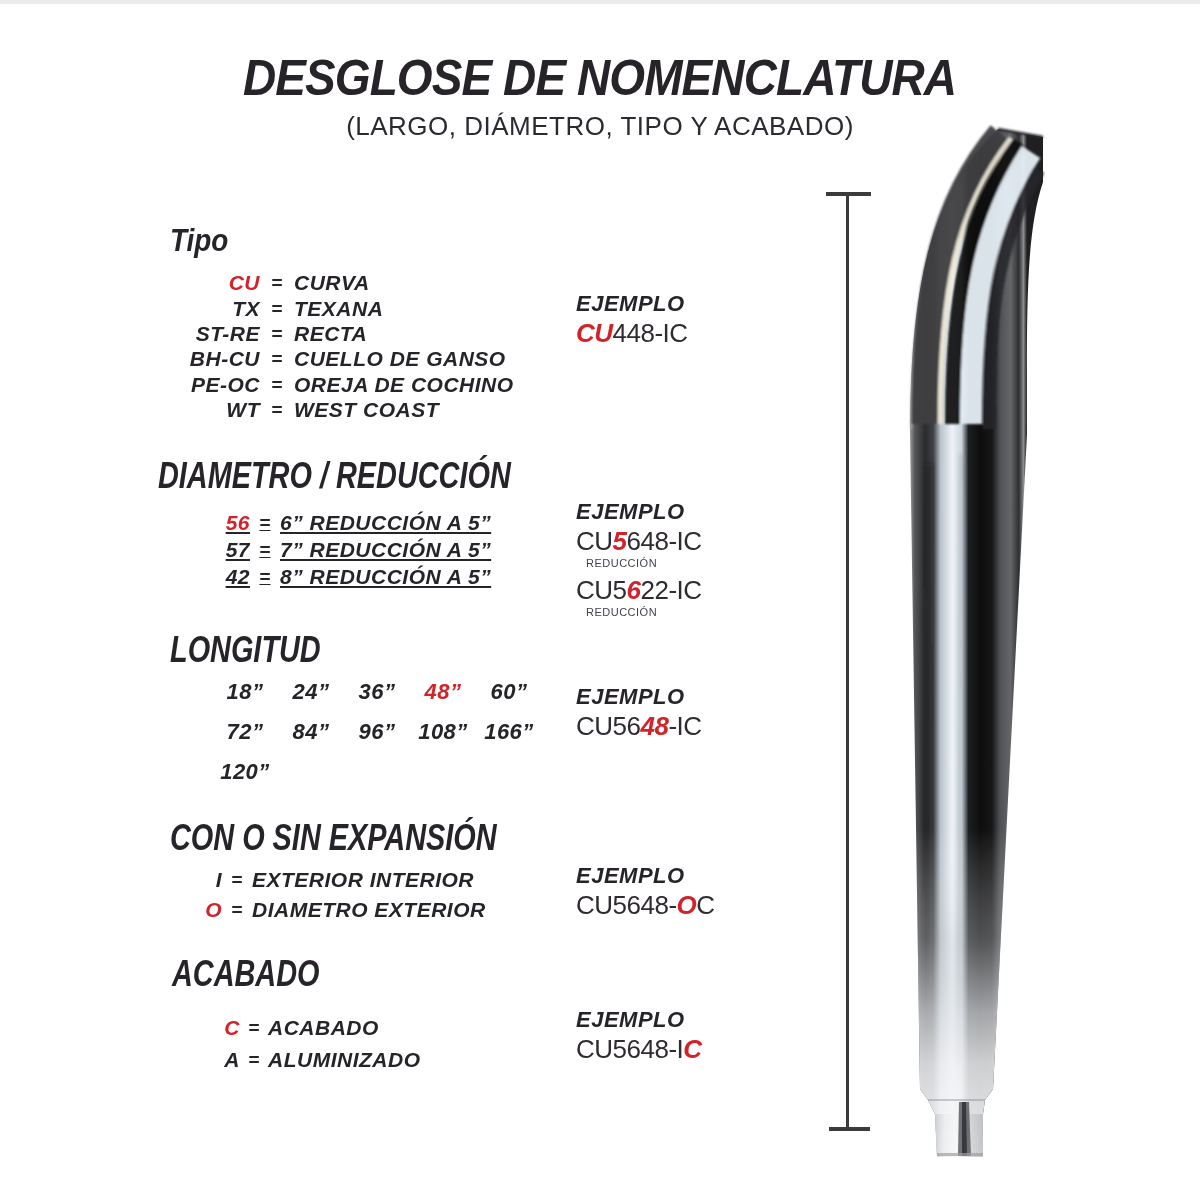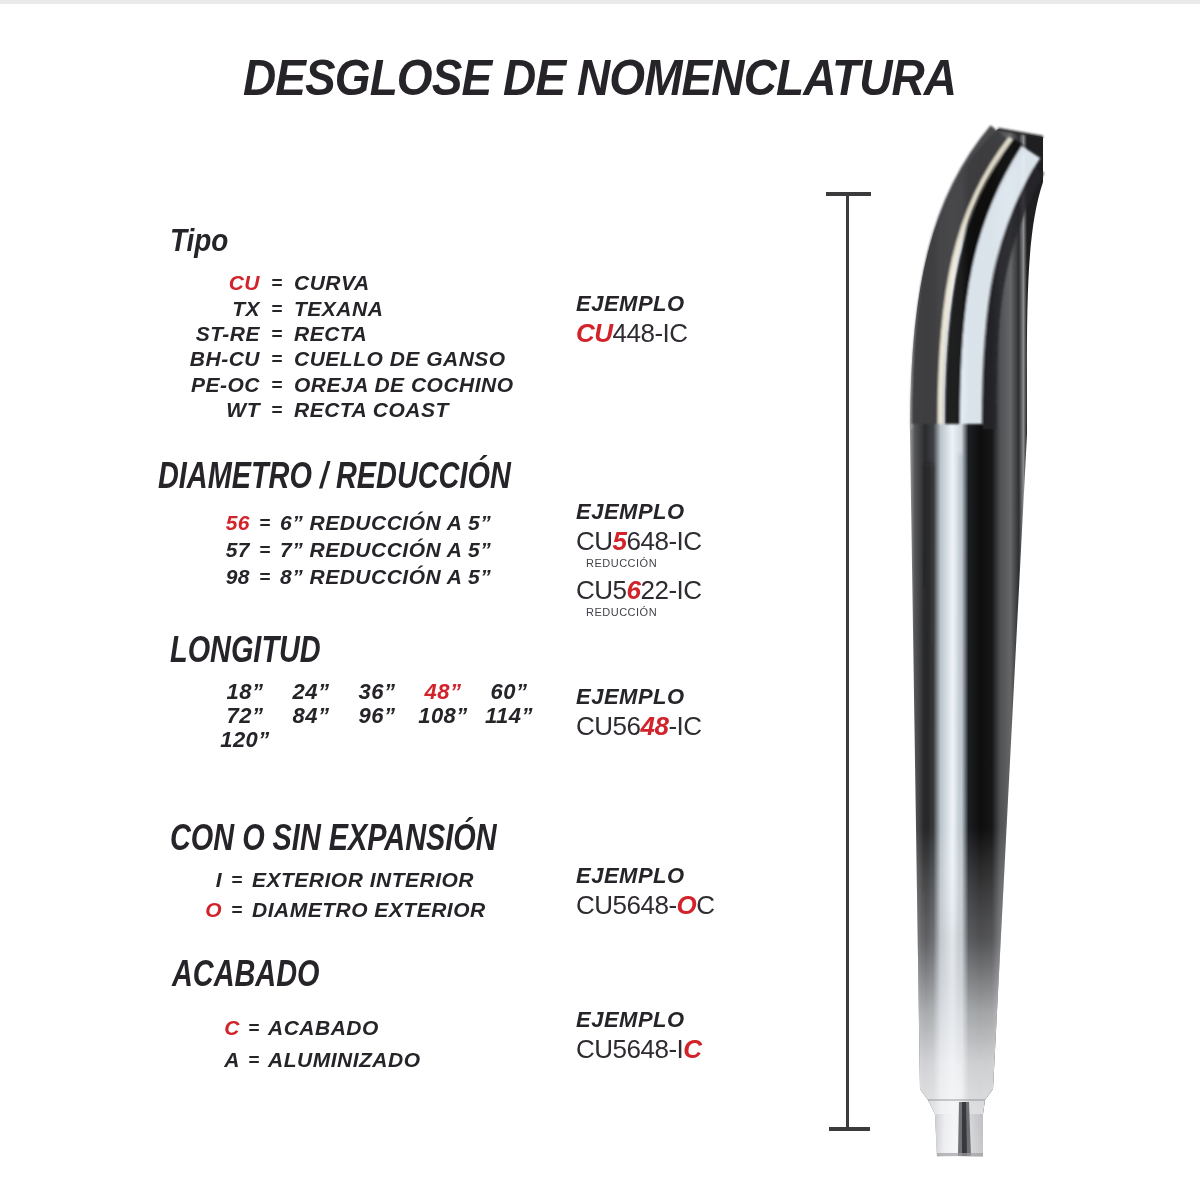--- a/index.html
+++ b/index.html
@@ -36,35 +36,35 @@
   .drow{display:flex;align-items:center;}
   .dcode,.ddef{font:italic 700 21px/21px "Liberation Sans",sans-serif;letter-spacing:.5px;white-space:nowrap;color:var(--ink);}
   .dcode{text-align:right;display:inline-block;}
   .deq{font:700 19px/19px "Liberation Sans",sans-serif;text-align:center;display:inline-block;color:var(--ink);}
   .red{color:var(--accent) !important;}
   #rows-tipo{top:266px;left:150px;}
   #rows-tipo .drow{height:25.4px;}
   #rows-tipo .dcode{width:110px;}
   #rows-tipo .deq{width:34px;}
   #rows-diam{top:505px;left:150px;}
-  #rows-diam .drow{height:27px;}
+  #rows-diam .drow{height:27px;text-decoration:underline;}
   #rows-diam .dcode{width:100px;}
   #rows-diam .deq{width:30px;}
   #rows-exp{top:861px;left:130px;}
   #rows-exp .drow{height:29.5px;}
   #rows-exp .dcode{width:92px;}
   #rows-exp .deq{width:30px;}
   #rows-aca{top:1007px;left:140px;}
   #rows-aca .drow{height:32.5px;}
   #rows-aca .dcode{width:100px;}
   #rows-aca .deq{width:28px;}
   
   #grid-long{
     position:absolute;top:676px;left:212px;
-    display:grid;grid-template-columns:repeat(5,66px);justify-items:center;
+    display:grid;grid-template-columns:repeat(5,66px);row-gap:16px;justify-items:center;
   }
   #grid-long .size{font:italic 700 22px/24px "Liberation Sans",sans-serif;letter-spacing:.5px;color:var(--ink);}
   
   .ex{position:absolute;left:576px;}
   .ex-label{font:italic 700 22px/24px "Liberation Sans",sans-serif;letter-spacing:.5px;color:var(--ink);}
   .ex-code{font:400 26px/30px "Liberation Sans",sans-serif;letter-spacing:-.5px;color:#2f2b31;margin-top:2px;white-space:nowrap;}
   .ex-code .cr{font-style:italic;font-weight:700;color:var(--accent);}
   .ex-sub{font:400 11px/13px "Liberation Sans",sans-serif;letter-spacing:.5px;color:#45414a;margin:1px 0 5px 10px;}
   #ex1{top:288px;} #ex2{top:496px;} #ex3{top:681px;} #ex4{top:860px;} #ex5{top:1004px;}
   
@@ -75,20 +75,21 @@
   
   #pipe{position:absolute;left:820px;top:120px;width:380px;height:1080px;}
 </style>
 </head>
 <body>
 
 <div class="page">
 
   <div class="title-wrap">
     <div class="title">DESGLOSE DE NOMENCLATURA</div>
+    <div class="subtitle">(LARGO, DIÁMETRO, TIPO Y ACABADO)</div>
   </div>
 
   <div class="sec-h" id="h-tipo">Tipo</div>
   <div class="rows" id="rows-tipo">
     <div class="drow">
       <span class="dcode red">CU</span>
         <span class="deq">=</span>
         <span class="ddef">CURVA</span>
     </div>
     <div class="drow">
@@ -107,55 +108,55 @@
         <span class="ddef">CUELLO DE GANSO</span>
     </div>
     <div class="drow">
       <span class="dcode">PE-OC</span>
         <span class="deq">=</span>
         <span class="ddef">OREJA DE COCHINO</span>
     </div>
     <div class="drow">
       <span class="dcode">WT</span>
         <span class="deq">=</span>
-        <span class="ddef">RECTA COAST</span>
+        <span class="ddef">WEST COAST</span>
     </div>
   </div>
 
   <div class="sec-h" id="h-diam">DIAMETRO / REDUCCIÓN</div>
   <div class="rows" id="rows-diam">
     <div class="drow">
       <span class="dcode red">56</span>
         <span class="deq">=</span>
         <span class="ddef">6” REDUCCIÓN A 5”</span>
     </div>
     <div class="drow">
       <span class="dcode">57</span>
         <span class="deq">=</span>
         <span class="ddef">7” REDUCCIÓN A 5”</span>
     </div>
     <div class="drow">
-      <span class="dcode">98</span>
+      <span class="dcode">42</span>
         <span class="deq">=</span>
         <span class="ddef">8” REDUCCIÓN A 5”</span>
     </div>
   </div>
 
   <div class="sec-h" id="h-long">LONGITUD</div>
   <div id="grid-long">
     <span class="size">18”</span>
     <span class="size">24”</span>
     <span class="size">36”</span>
     <span class="size red">48”</span>
     <span class="size">60”</span>
     <span class="size">72”</span>
     <span class="size">84”</span>
     <span class="size">96”</span>
     <span class="size">108”</span>
-    <span class="size">114”</span>
+    <span class="size">166”</span>
     <span class="size">120”</span>
   </div>
 
   <div class="sec-h" id="h-exp">CON O SIN EXPANSIÓN</div>
   <div class="rows" id="rows-exp">
     <div class="drow">
       <span class="dcode">I</span>
         <span class="deq">=</span>
         <span class="ddef">EXTERIOR INTERIOR</span>
     </div>

